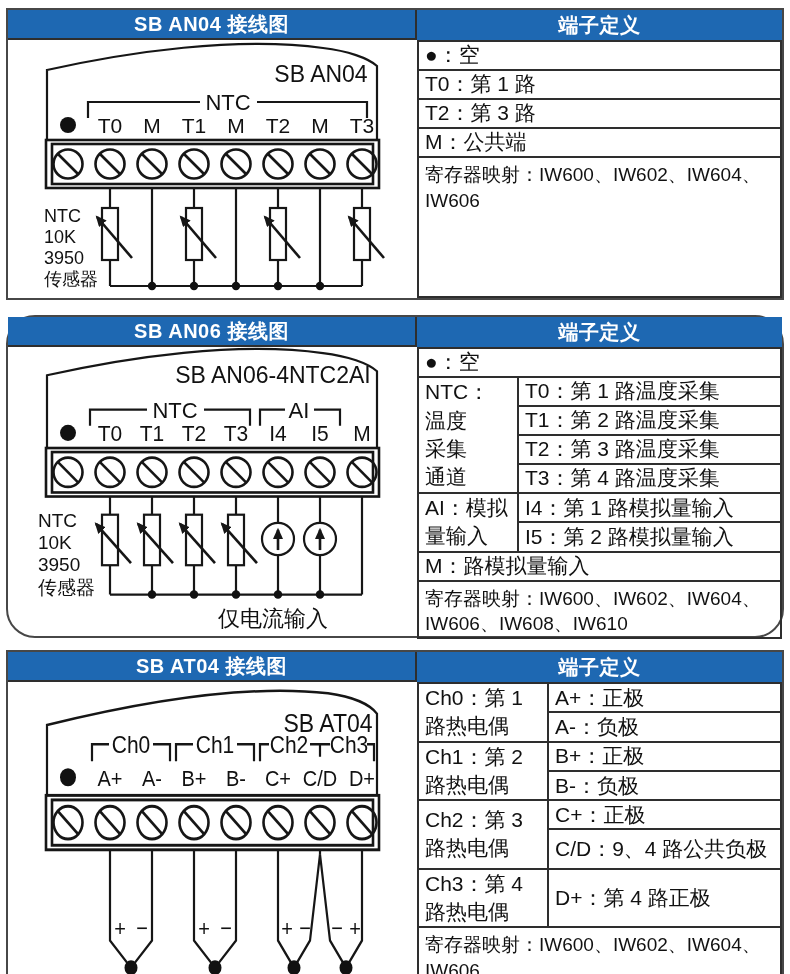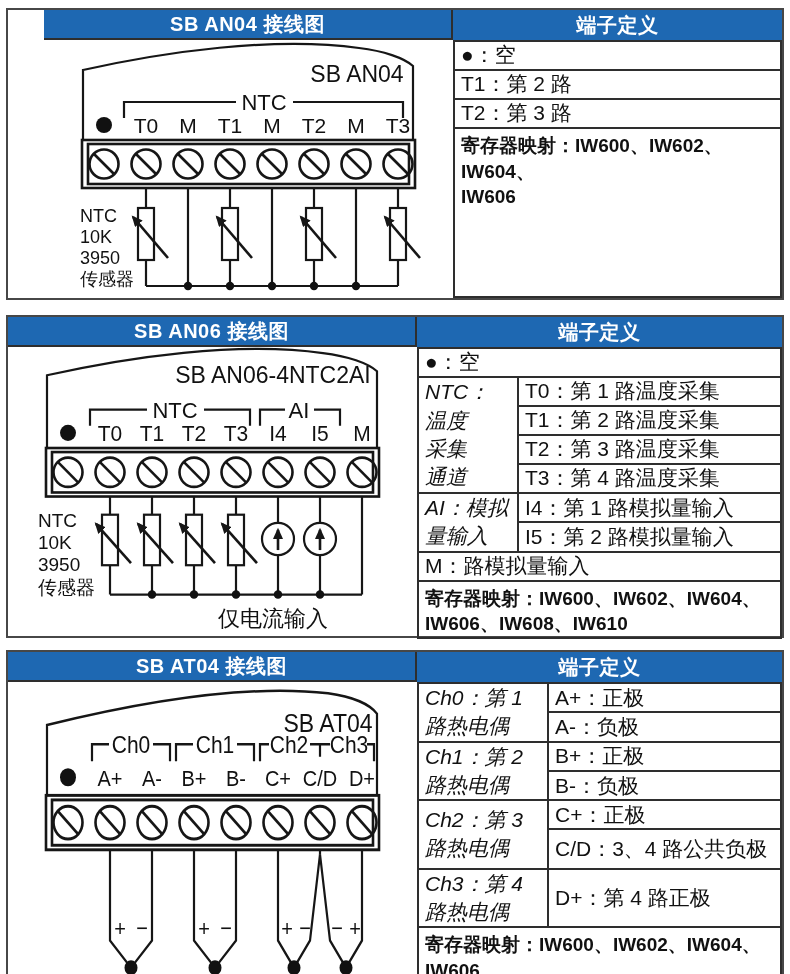--- a/index.html
+++ b/index.html
@@ -9,42 +9,42 @@
     font-family:"Liberation Sans", sans-serif;
     color:#111; padding:8px 6px 6px 6px;
   }
   .panel {
     border:2px solid #474747;
     display:grid;
     grid-template-columns:409px 1fr;
     grid-template-rows:30px 1fr;
     background:#fff;
   }
-  .panel.s1 { height:292px; margin-bottom:15px;padding-left:36px; }
-  .panel.s2 { height:323px; margin-bottom:12px; }
+  .panel.s1 { height:292px; margin-bottom:15px; }
+  .panel.s2 { height:323px; margin-bottom:12px;border-radius:29px; }
   .panel.s3 { height:356px; }
   .hdr {
     background:#1e68b2; color:#fff; font-weight:bold; font-size:20px;
     display:flex; align-items:center; justify-content:center;
     letter-spacing:0.5px;
   }
   .hdr.l { border-right:2px solid #2e2e2e; border-bottom:2px solid #2e2e2e; }
   .dcell { overflow:hidden; }
   .dcell svg { display:block; width:100%; height:100%; }
   table.def { width:100%; height:100%; border-collapse:collapse; table-layout:fixed; }
   table.def td {
     border:2px solid #2e2e2e; font-size:21px; line-height:1.25;
     padding:0 2px 0 6px; height:29px; vertical-align:middle;
     overflow:hidden;
   }
-  table.def td.grp { white-space:pre-line; line-height:1.35;font-style:italic; }
+  table.def td.grp { white-space:pre-line; line-height:1.35; }
   table.def col.gcol { width:100px; }
   table.def.t3 col.gcol { width:130px; }
   table.def td.reg {
-    font-weight:bold; font-size:19px; white-space:pre-line;
+    font-weight:normal; font-size:19px; white-space:pre-line;
     vertical-align:top; padding-top:4px; height:auto; line-height:1.35;
   }
   svg .st { fill:none; stroke:#161616; stroke-width:2.2px; }
   svg .st2 { fill:none; stroke:#161616; stroke-width:2.6px; }
   svg text { font-family:"Liberation Sans", sans-serif; fill:#111; }
 </style>
 </head>
 <body>
 
 <section class="panel s1">
@@ -132,24 +132,27 @@
     </svg>
   </div>
 
   <div>
     <table class="def">
       <tbody>
           <tr>
             <td>●：空</td>
           </tr>
       <tr>
-            <td>T1：第 2 路</td>
+            <td>T0：第 1 路</td>
           </tr>
       <tr>
             <td>T2：第 3 路</td>
+          </tr>
+      <tr>
+            <td>M：公共端</td>
           </tr>
       <tr>
             <td class="reg">寄存器映射：IW600、IW602、IW604、
 IW606</td>
           </tr>
     </tbody>
       </table>
   </div>
 </section>
 
@@ -389,21 +392,21 @@
       </tr>
       <tr>
             <td>B-：负极</td>
           </tr>
       <tr>
         <td class="grp" rowspan="2">Ch2：第 3
 路热电偶</td>
         <td>C+：正极</td>
       </tr>
       <tr>
-            <td rowspan="2">C/D：3、4 路公共负极</td>
+            <td rowspan="2">C/D：9、4 路公共负极</td>
           </tr>
       <tr>
         <td class="grp" rowspan="2">Ch3：第 4
 路热电偶</td>
       </tr>
       <tr>
             <td>D+：第 4 路正极</td>
           </tr>
       <tr>
             <td colspan="2" class="reg">寄存器映射：IW600、IW602、IW604、

